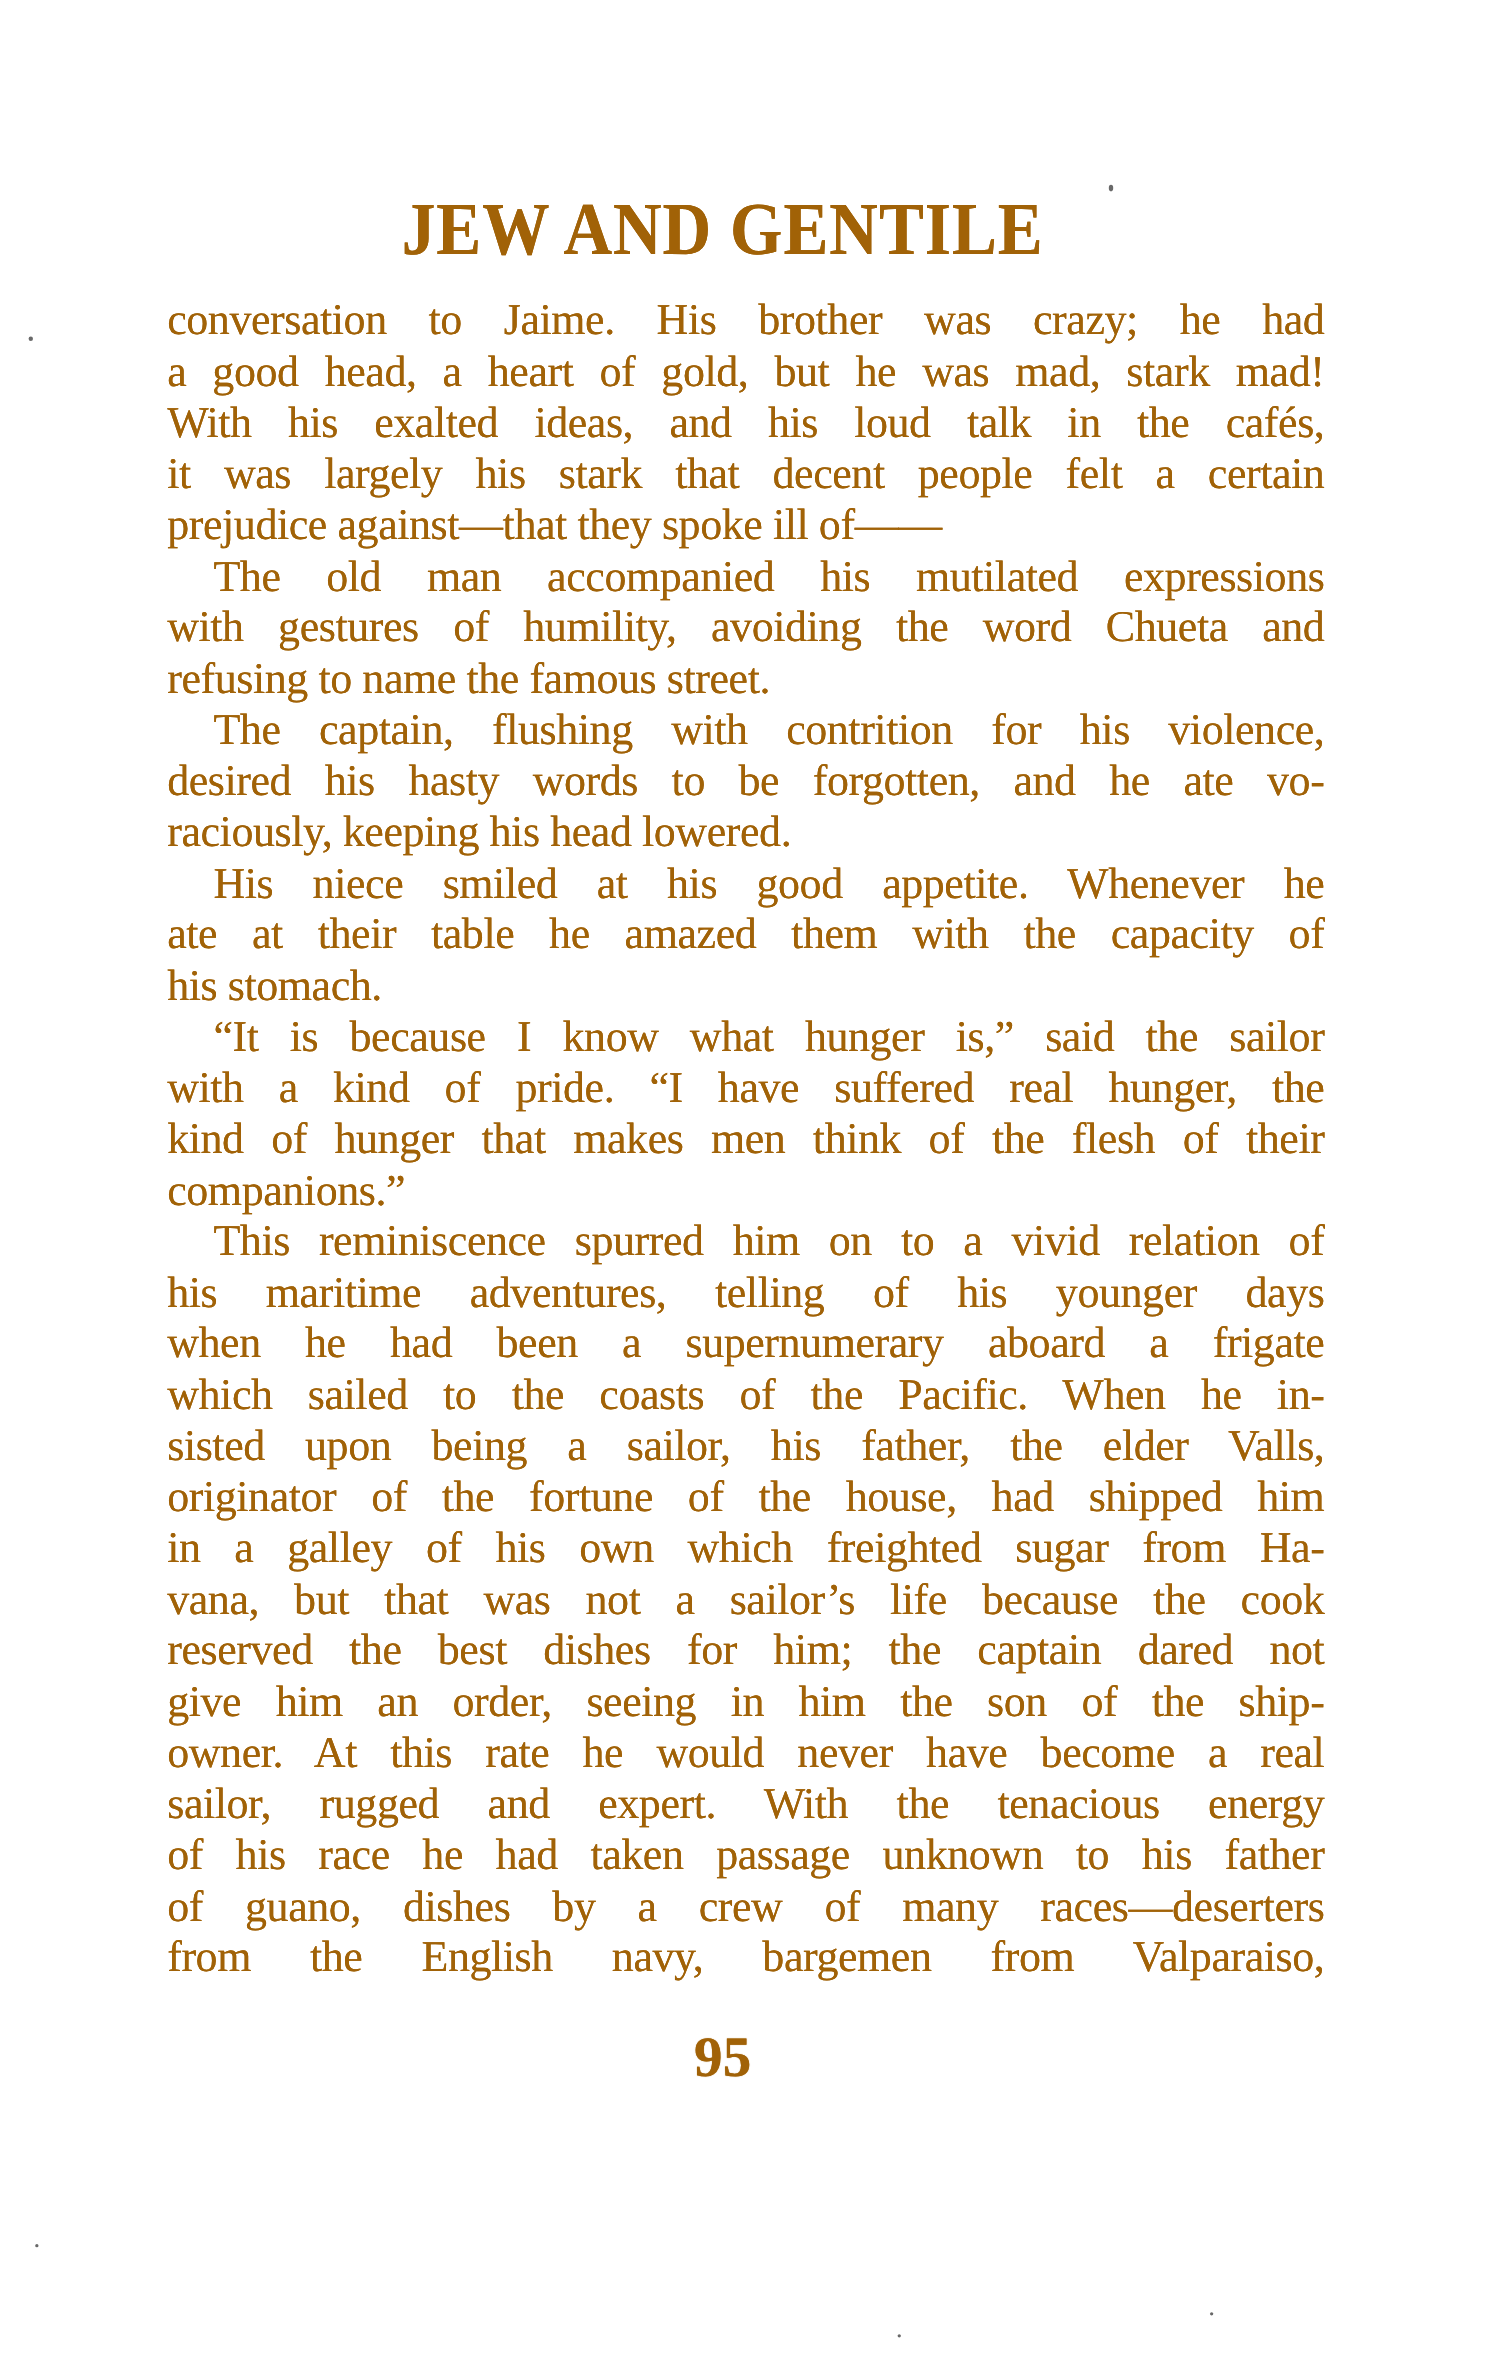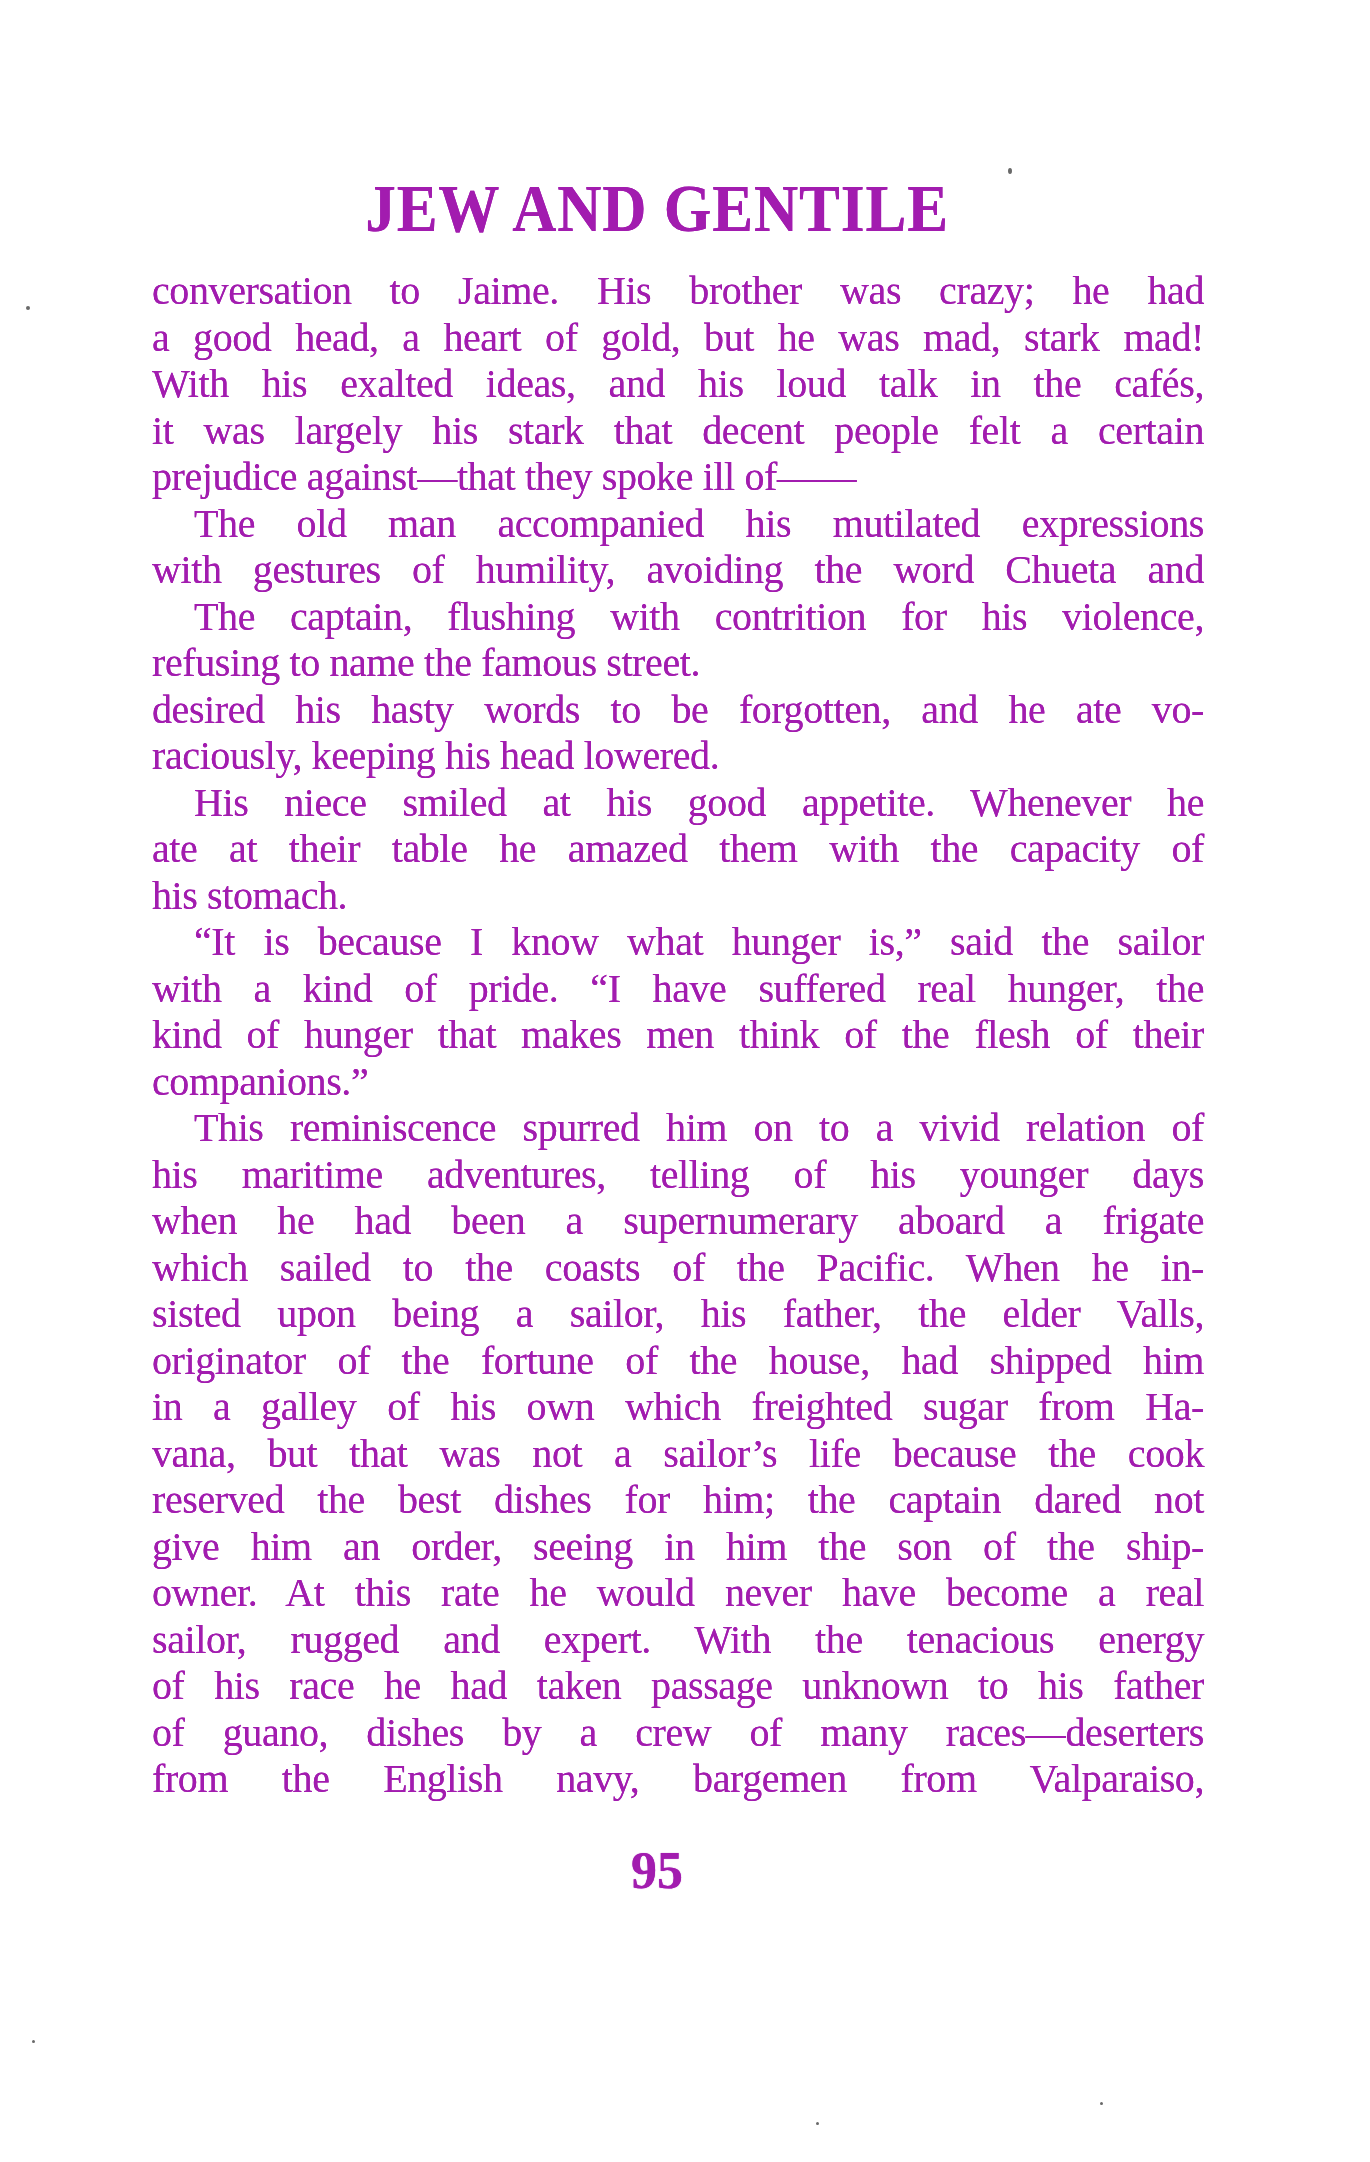--- a/index.html
+++ b/index.html
@@ -5,21 +5,21 @@
   html, body {
     margin: 0;
     padding: 0;
     background: #ffffff;
   }
   .page {
     position: relative;
     width: 1370px;
     height: 2162px;
     background: #ffffff;
-    color: #a21caf;
+    color: #a16207;
     font-family: "Liberation Serif", serif;
     overflow: hidden;
   }
   .title {
     position: absolute;
     left: 131px;
     top: 174px;
     width: 1052px;
     margin: 0;
     font-size: 68px;
@@ -90,22 +90,22 @@
   <h1 class="title">JEW AND GENTILE</h1>
 
   <div class="body-text" id="body-lines">
       <div class="line">conversation to Jaime.  His brother was crazy; he had</div>
       <div class="line">a good head, a heart of gold, but he was mad, stark mad!</div>
       <div class="line">With his exalted ideas, and his loud talk in the cafés,</div>
       <div class="line">it was largely his stark that decent people felt a certain</div>
       <div class="line endpara">prejudice against—that they spoke ill of——</div>
       <div class="line indent">The old man accompanied his mutilated expressions</div>
       <div class="line">with gestures of humility, avoiding the word Chueta and</div>
+      <div class="line endpara">refusing to name the famous street.</div>
       <div class="line indent">The captain, flushing with contrition for his violence,</div>
-      <div class="line endpara">refusing to name the famous street.</div>
       <div class="line">desired his hasty words to be forgotten, and he ate vo-</div>
       <div class="line endpara">raciously, keeping his head lowered.</div>
       <div class="line indent">His niece smiled at his good appetite.  Whenever he</div>
       <div class="line">ate at their table he amazed them with the capacity of</div>
       <div class="line endpara">his stomach.</div>
       <div class="line indent">“It is because I know what hunger is,” said the sailor</div>
       <div class="line">with a kind of pride.  “I have suffered real hunger, the</div>
       <div class="line">kind of hunger that makes men think of the flesh of their</div>
       <div class="line endpara">companions.”</div>
       <div class="line indent">This reminiscence spurred him on to a vivid relation of</div>

